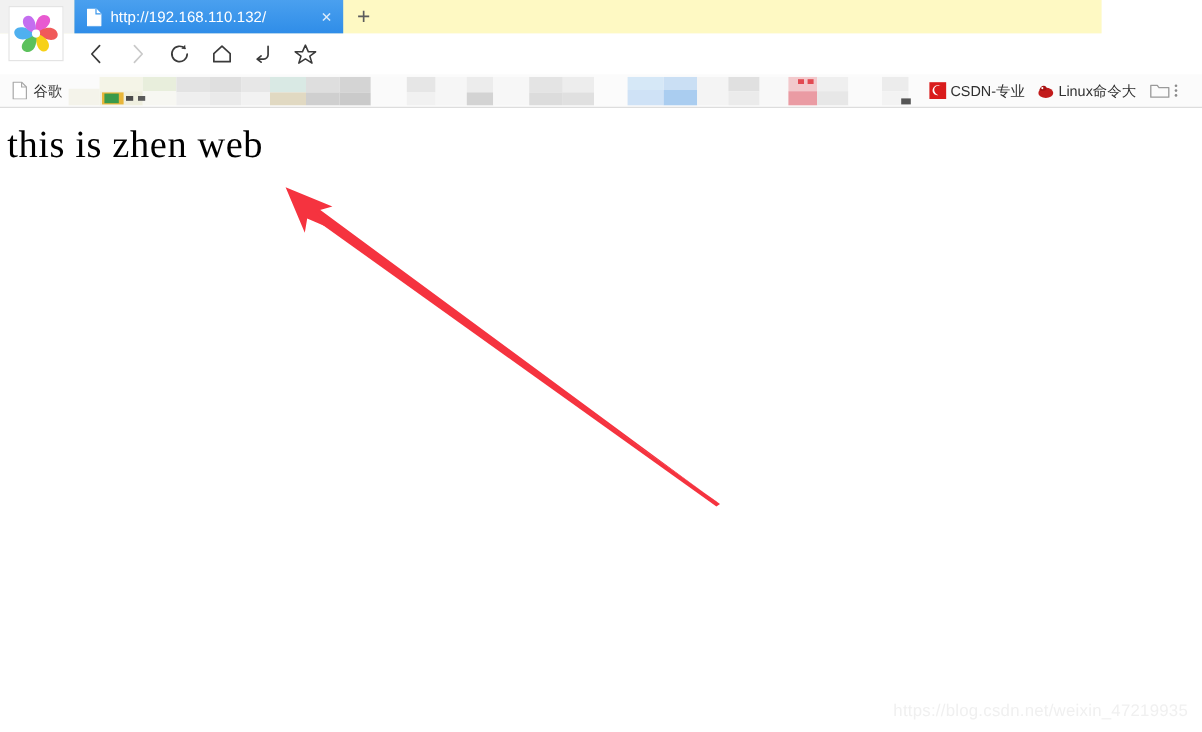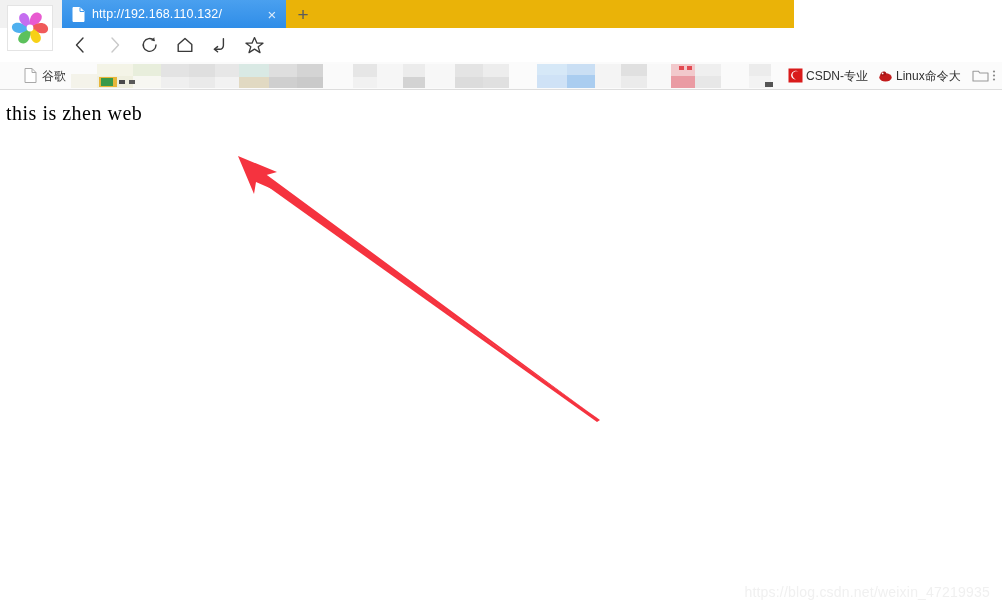--- a/index.html
+++ b/index.html
@@ -20,22 +20,22 @@
     width: 1002px;
     height: 610px;
     position: relative;
     background: #ffffff;
   }
 
   
   .tabstrip {
     position: absolute;
     left: 0; top: 0;
-    width: 794px; height: 28px;
-    background: #eab308;
+    width: 918px; height: 28px;
+    background: #fef9c3;
     display: flex;
     align-items: flex-end;
   }
   .logo-slot {
     width: 62px; height: 28px;
     position: relative;
     background: #f1f1f1;
   }
   .logo {
     position: absolute;
@@ -182,21 +182,21 @@
     width: 1002px;
     height: 520px;
     background: #ffffff;
     overflow: hidden;
   }
   .page-text {
     position: absolute;
     left: 6px;
     top: 12px;
     font-family: "Liberation Serif", "DejaVu Serif", serif;
-    font-size: 20px;
+    font-size: 32px;
     color: #000000;
     letter-spacing: 0.5px;
     white-space: nowrap;
   }
 
   .arrow-layer {
     position: absolute;
     left: 0; top: 0;
     width: 1002px; height: 520px;
     pointer-events: none;
@@ -299,21 +299,21 @@
         <svg width="21" height="21" viewBox="0 0 21 21">
           <path d="M10.5,2.6 L13,8.2 L19,8.2 L14.2,11.8 L16,17.6 L10.5,14.1 L5,17.6 L6.8,11.8 L2,8.2 L8,8.2 Z" fill="none" stroke="#3a3a3a" stroke-width="1.3" stroke-linejoin="round"></path>
         </svg>
       </span>
     </div>
 
   </div>
 
   <div class="bookmarks">
 
-    <div class="bm" style="padding-left:24px;">
+    <div class="bm" style="padding-left:10px;">
       <span class="bm-ico">
         <svg width="13" height="15" viewBox="0 0 13 15">
           <path d="M1,0.5 H8 L12,4.5 V14.5 H1 Z" fill="#ffffff" stroke="#a8a8a8" stroke-width="1" stroke-linejoin="round"></path>
           <path d="M8,0.5 V4.5 H12" fill="none" stroke="#a8a8a8" stroke-width="1"></path>
         </svg>
       </span>
       <span class="bm-label">谷歌</span>
     </div>
 
     <div class="bm-blur" style="width:712px;">

